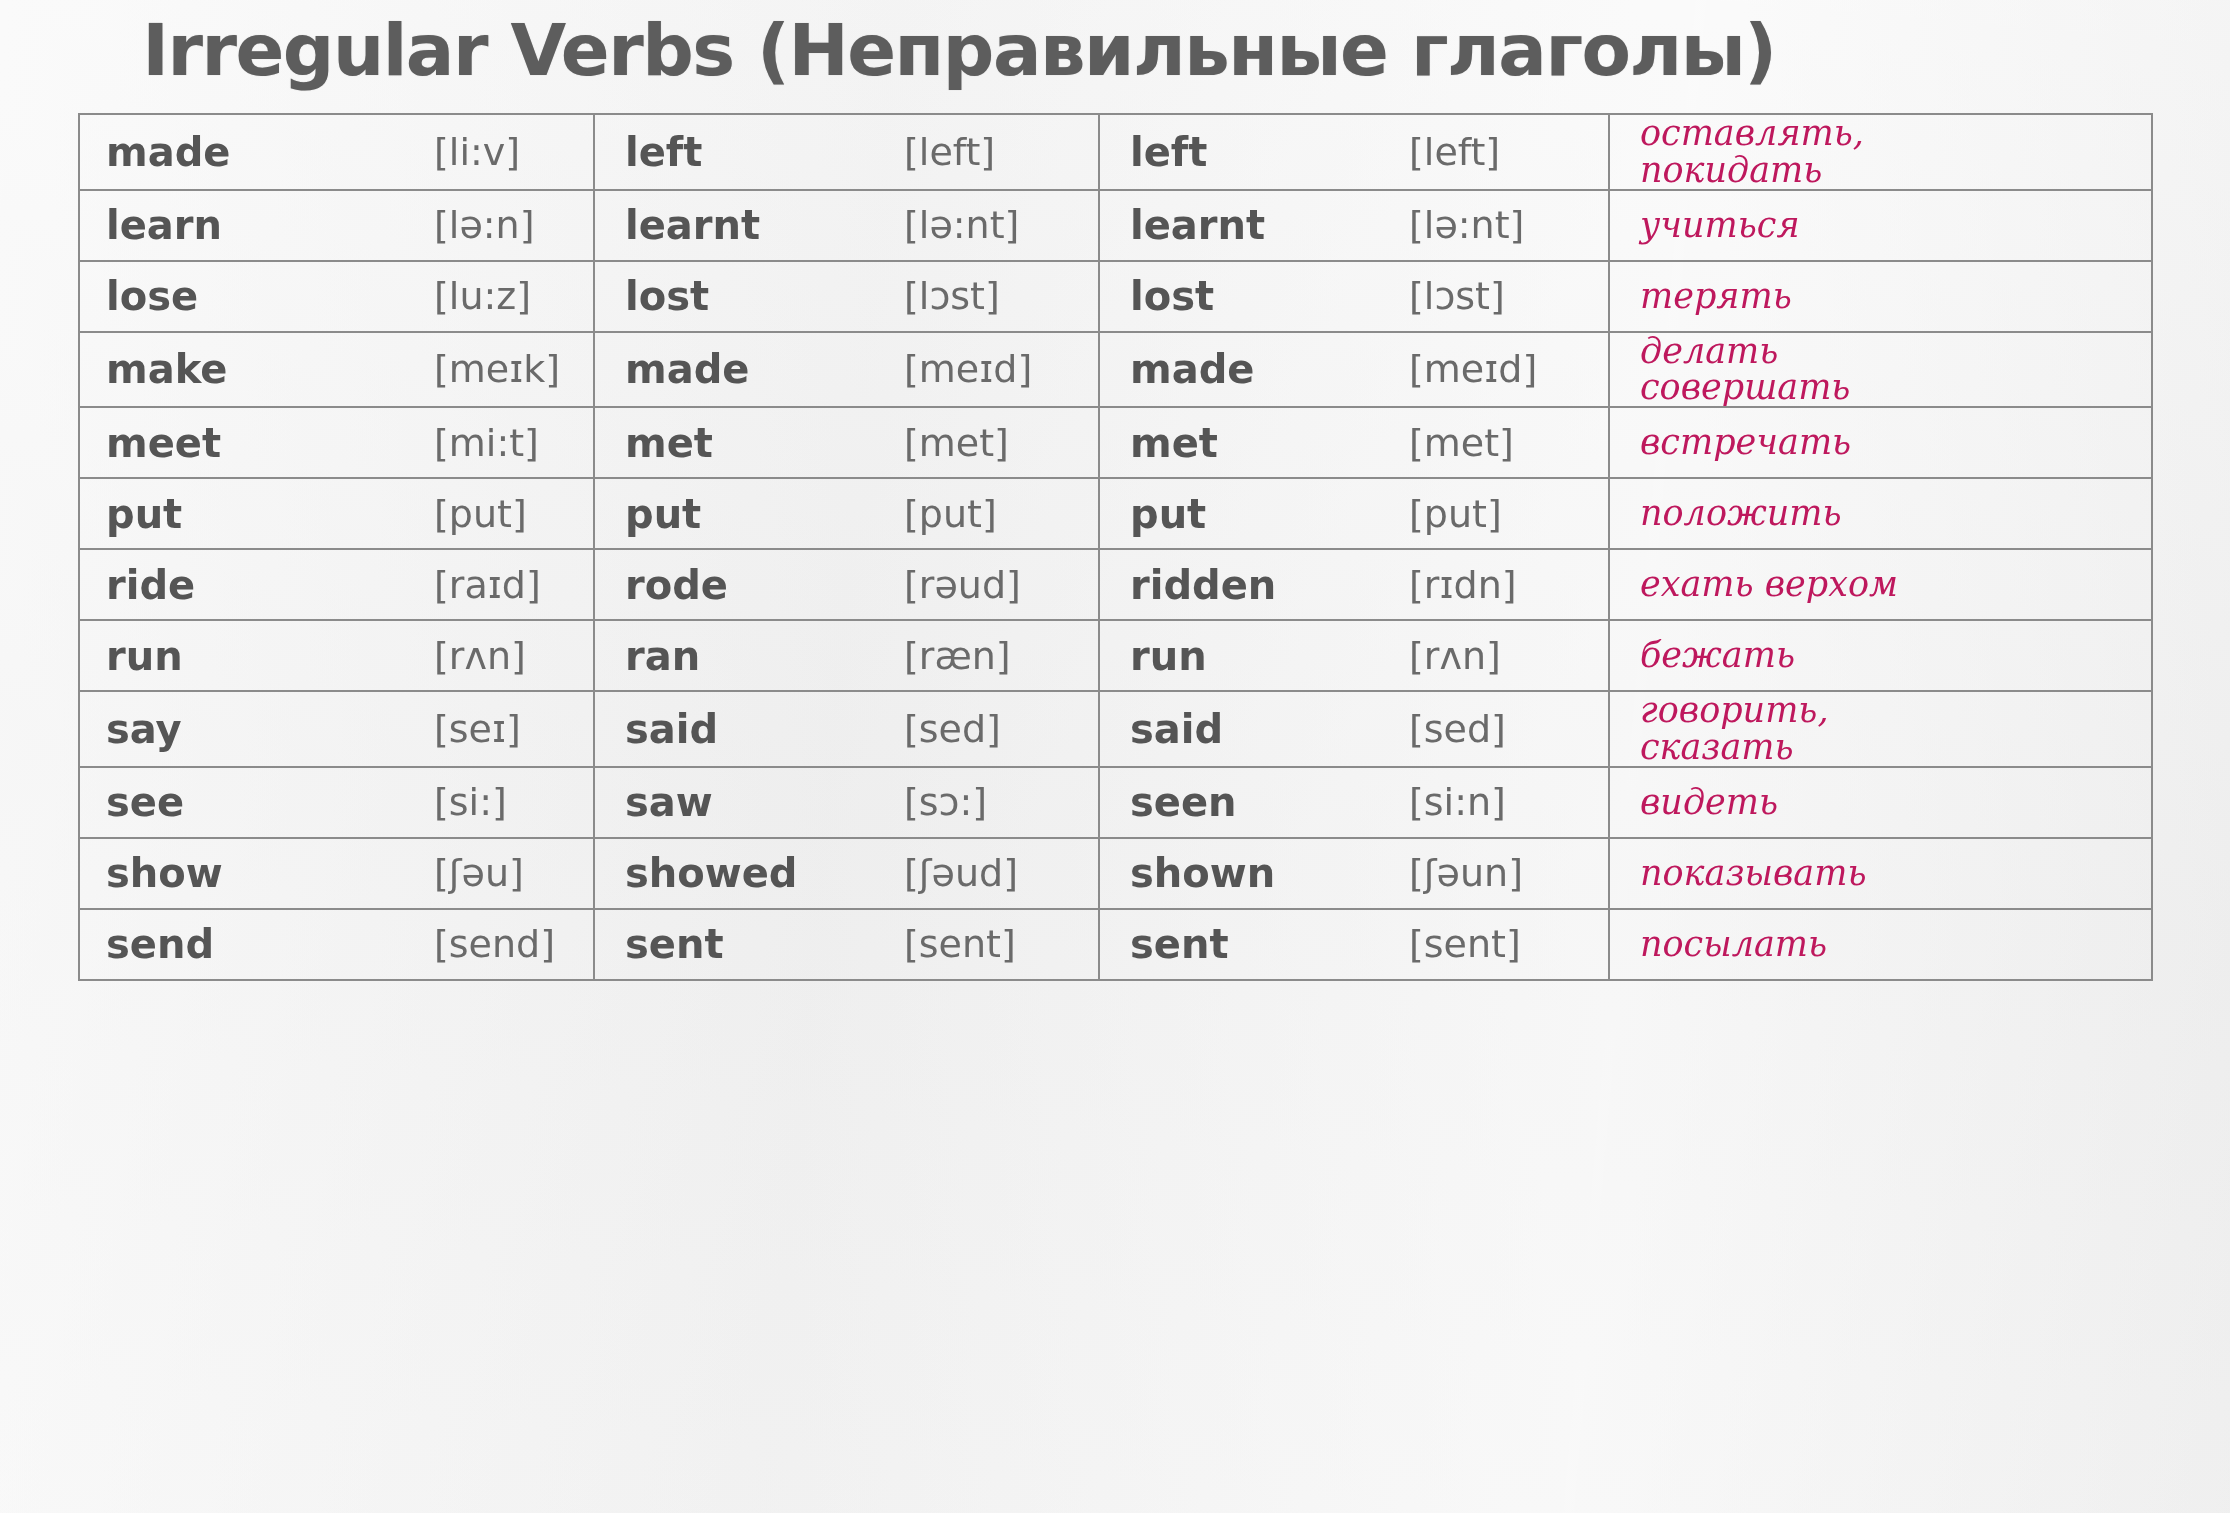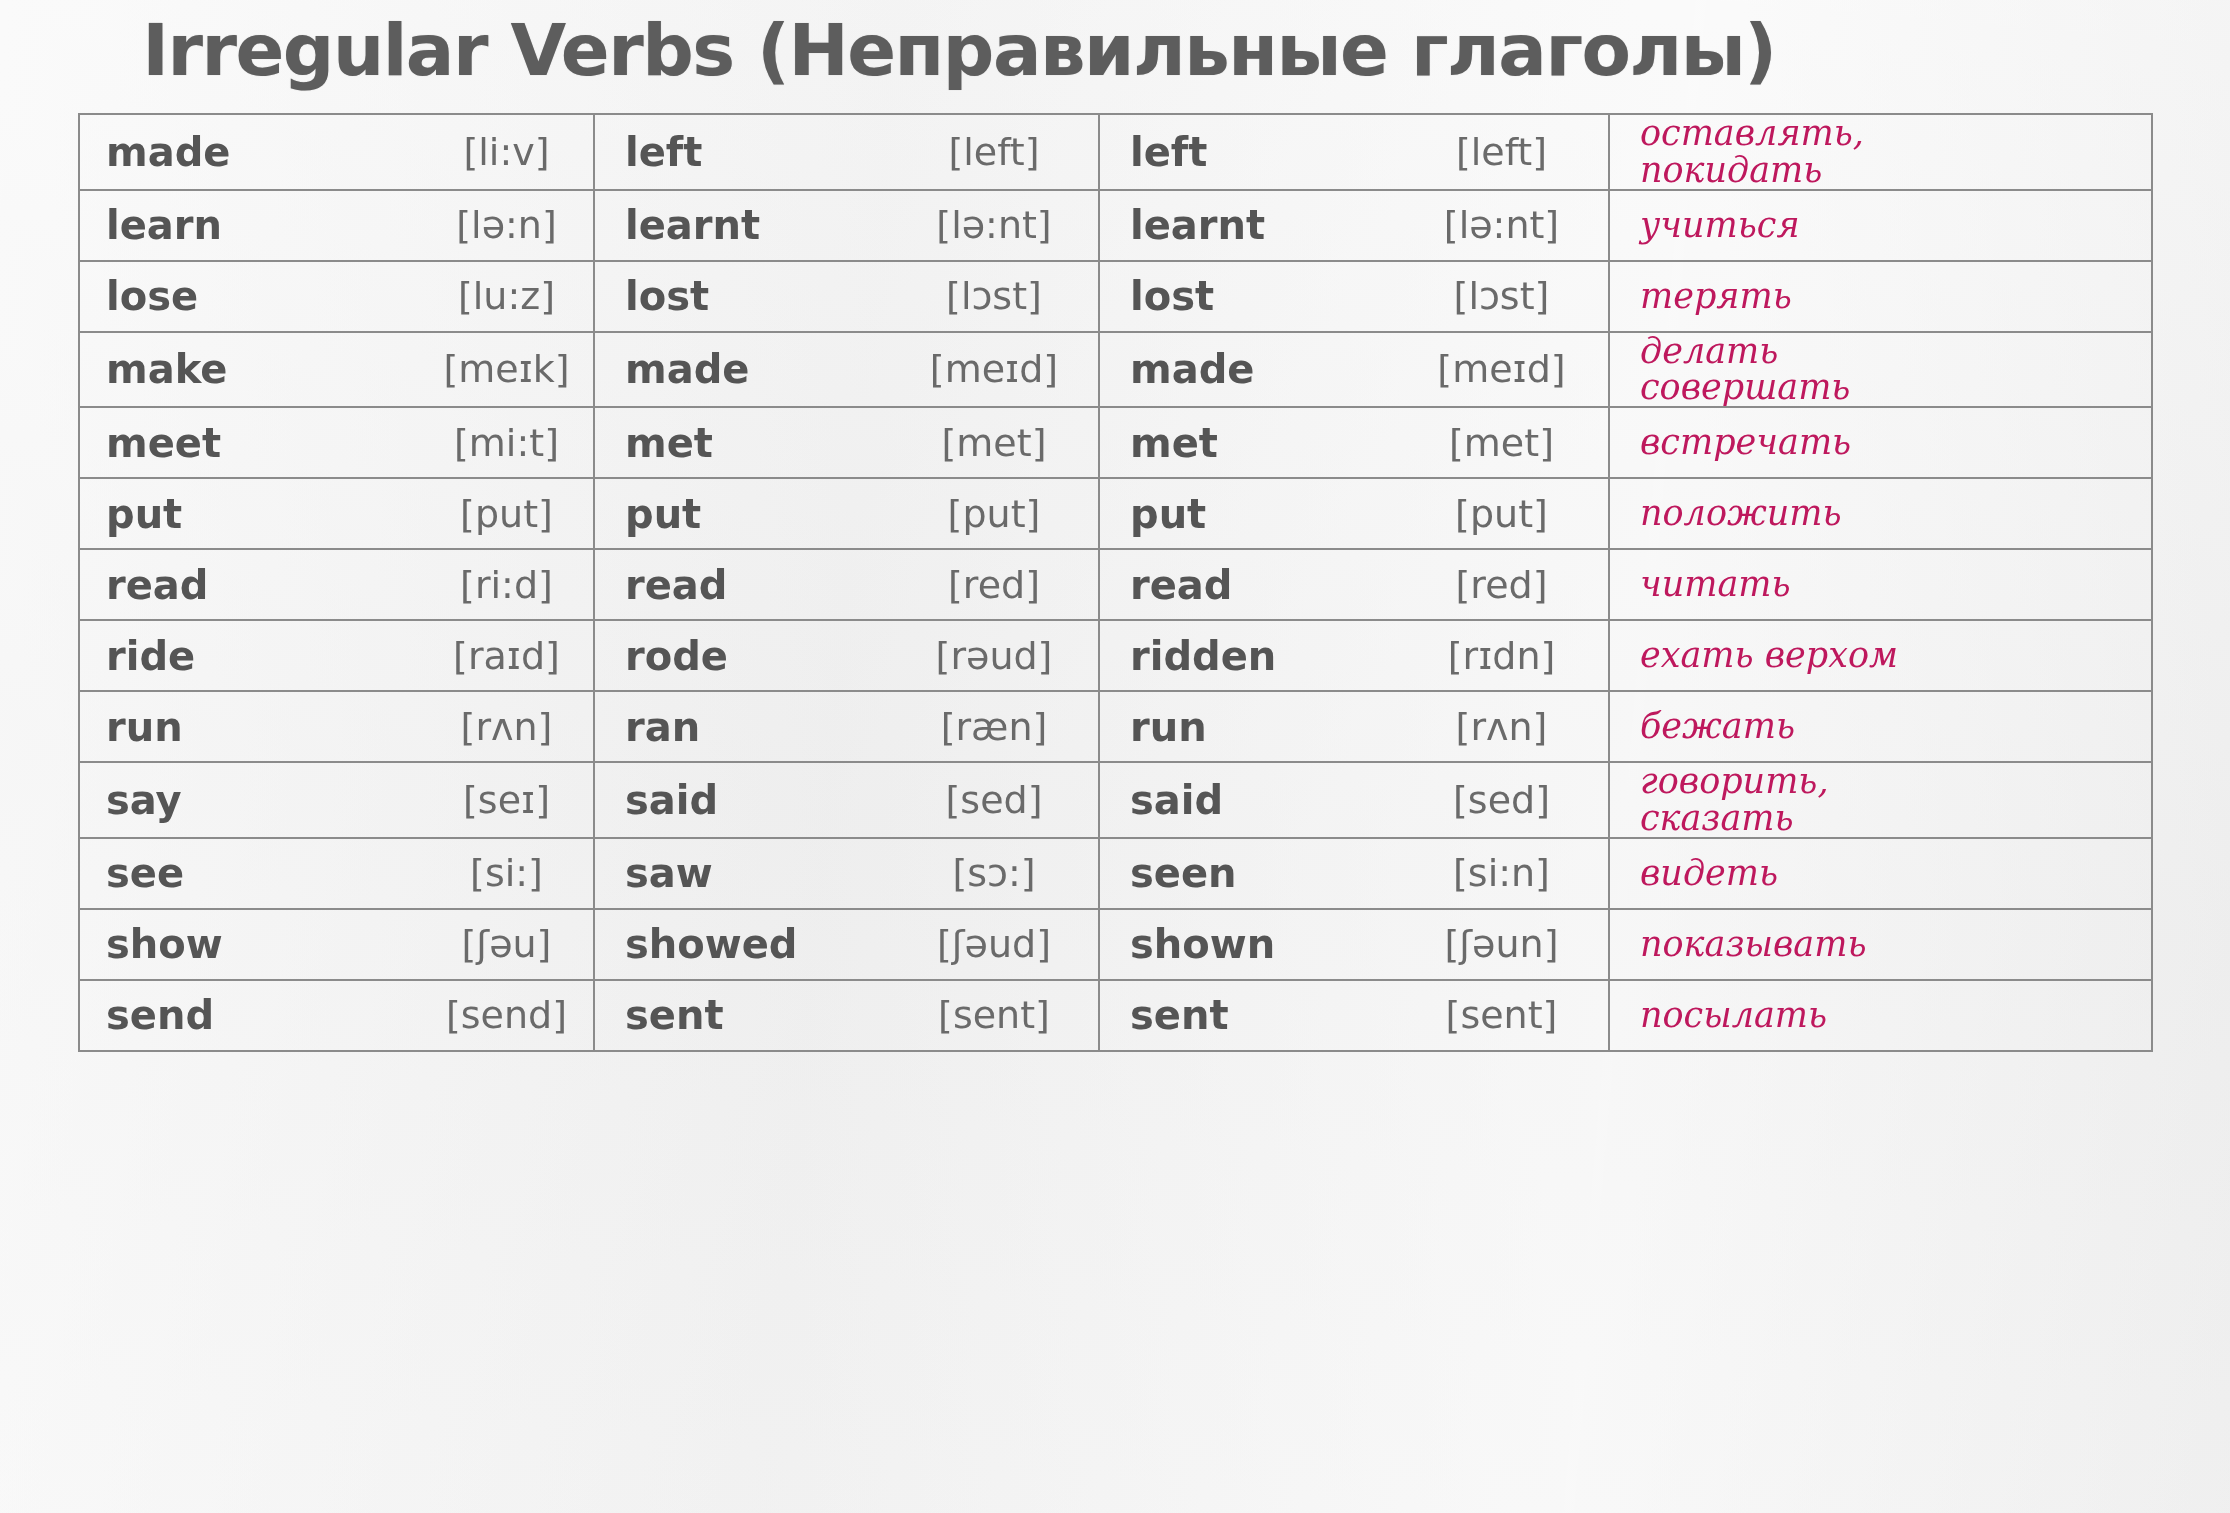--- a/index.html
+++ b/index.html
@@ -74,21 +74,21 @@
     padding-left: 26px;
     font-family: "DejaVu Sans", sans-serif;
     font-weight: bold;
     font-size: 40px;
     color: #555555;
     white-space: nowrap;
   }
   td.tr {
     border-left: none;
     padding-right: 14px;
-    text-align: center;
+    text-align: left;
     font-family: "DejaVu Sans", sans-serif;
     font-weight: normal;
     font-size: 38px;
     color: #6a6a6a;
     white-space: nowrap;
   }
   td.word.group2 { padding-left: 30px; }
   td.word.group3 { padding-left: 30px; }
 
   td.ru {
@@ -173,29 +173,20 @@
         <tr>
           <td class="word">put</td>
           <td class="tr">[put]</td>
           <td class="word group2">put</td>
           <td class="tr">[put]</td>
           <td class="word group3">put</td>
           <td class="tr">[put]</td>
           <td class="ru">положить</td>
         </tr>
         <tr>
-          <td class="word">read</td>
-          <td class="tr">[ri:d]</td>
-          <td class="word group2">read</td>
-          <td class="tr">[red]</td>
-          <td class="word group3">read</td>
-          <td class="tr">[red]</td>
-          <td class="ru">читать</td>
-        </tr>
-        <tr>
           <td class="word">ride</td>
           <td class="tr">[raɪd]</td>
           <td class="word group2">rode</td>
           <td class="tr">[rəud]</td>
           <td class="word group3">ridden</td>
           <td class="tr">[rɪdn]</td>
           <td class="ru">ехать верхом</td>
         </tr>
         <tr>
           <td class="word">run</td>

